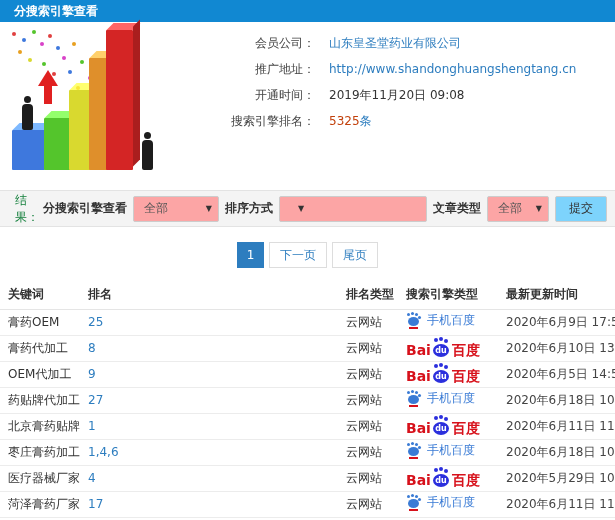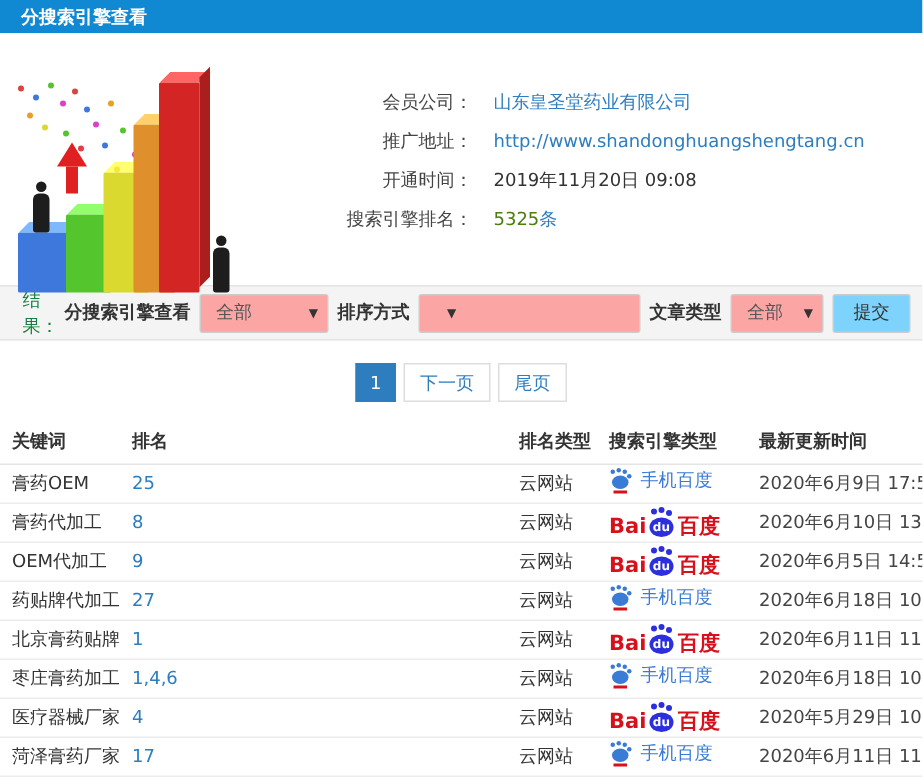--- a/index.html
+++ b/index.html
@@ -4,21 +4,21 @@
 <style>
   * { margin:0; padding:0; box-sizing:border-box; }
   html,body { width:615px; height:520px; overflow:hidden; background:#fff;
     font-family:"DejaVu Sans","Liberation Sans",sans-serif; font-size:12px; color:#333; }
 
   
   .topbar { height:22px; background:#1188d2; color:#fff; line-height:22px;
     padding-left:14px; font-weight:bold; font-size:12px; }
 
   
-  .info-section { display:flex; padding:27px 0 10px 0; height:168px; }
+  .info-section { display:flex; padding:2px 0 10px 0; height:168px; }
   .illus { position:relative; width:195px; height:152px; flex-shrink:0; }
   .bar { position:absolute; bottom:6px; border-radius:1px; }
   .bar::before { content:""; position:absolute; top:-7px; left:4px; width:100%; height:7px;
     transform:skewX(-45deg); opacity:.75; background:inherit; filter:brightness(1.35); }
   .bar::after { content:""; position:absolute; top:-7px; right:-7px; width:7px; height:100%;
     transform:skewY(-45deg); transform-origin:top; background:inherit; filter:brightness(.8); }
   .b1 { left:12px; width:33px; height:40px; background:#3e78dd; }
   .b2 { left:44px; width:30px; height:52px; background:#54c52c; }
   .b3 { left:69px; width:30px; height:80px; background:#d9d92f; }
   .b4 { left:89px; width:28px; height:112px; background:#df8f2b; }
@@ -41,21 +41,21 @@
       36px 2px 0 #e04040, 44px 14px 0 #3e78dd, 16px 26px 0 #d9d92f, 30px 30px 0 #54c52c,
       50px 24px 0 #d942c8, 60px 10px 0 #e8a020, 40px 40px 0 #e04040, 56px 38px 0 #3e78dd,
       68px 28px 0 #54c52c, 76px 44px 0 #d942c8, 64px 54px 0 #e8a020, 84px 56px 0 #e04040,
       90px 38px 0 #3e78dd, 74px 68px 0 #d9d92f, 92px 72px 0 #54c52c, 100px 60px 0 #d942c8; }
 
   .info-list { flex:1; padding-top:6px; }
   .info-row { display:flex; align-items:center; height:26px; }
   .info-label { width:120px; text-align:right; color:#444; flex-shrink:0; }
   .info-value { margin-left:14px; }
   a, .link { color:#2d7dbf; text-decoration:none; cursor:pointer; }
-  .orange { color:#4d7c0f;text-align:right; }
+  .orange { color:#c2410c;text-align:right; }
 
   
   .filter-bar { display:flex; align-items:center; height:37px; background:#f4f4f4;
     border-top:1px solid #e3e3e3; border-bottom:1px solid #e3e3e3; padding:0 8px 0 15px; }
   .filter-bar .result-label { color:#15803d; }
   .filter-group { margin-left:auto; display:flex; align-items:center; gap:6px; }
   .flabel { font-weight:bold; color:#333; white-space:nowrap; }
   .fselect { display:inline-flex; align-items:center; justify-content:space-between;
     background:#fca5a5; border:1px solid #ccc; border-radius:2px; height:26px;
     padding:0 6px 0 10px; color:#555; cursor:pointer; white-space:nowrap; }

